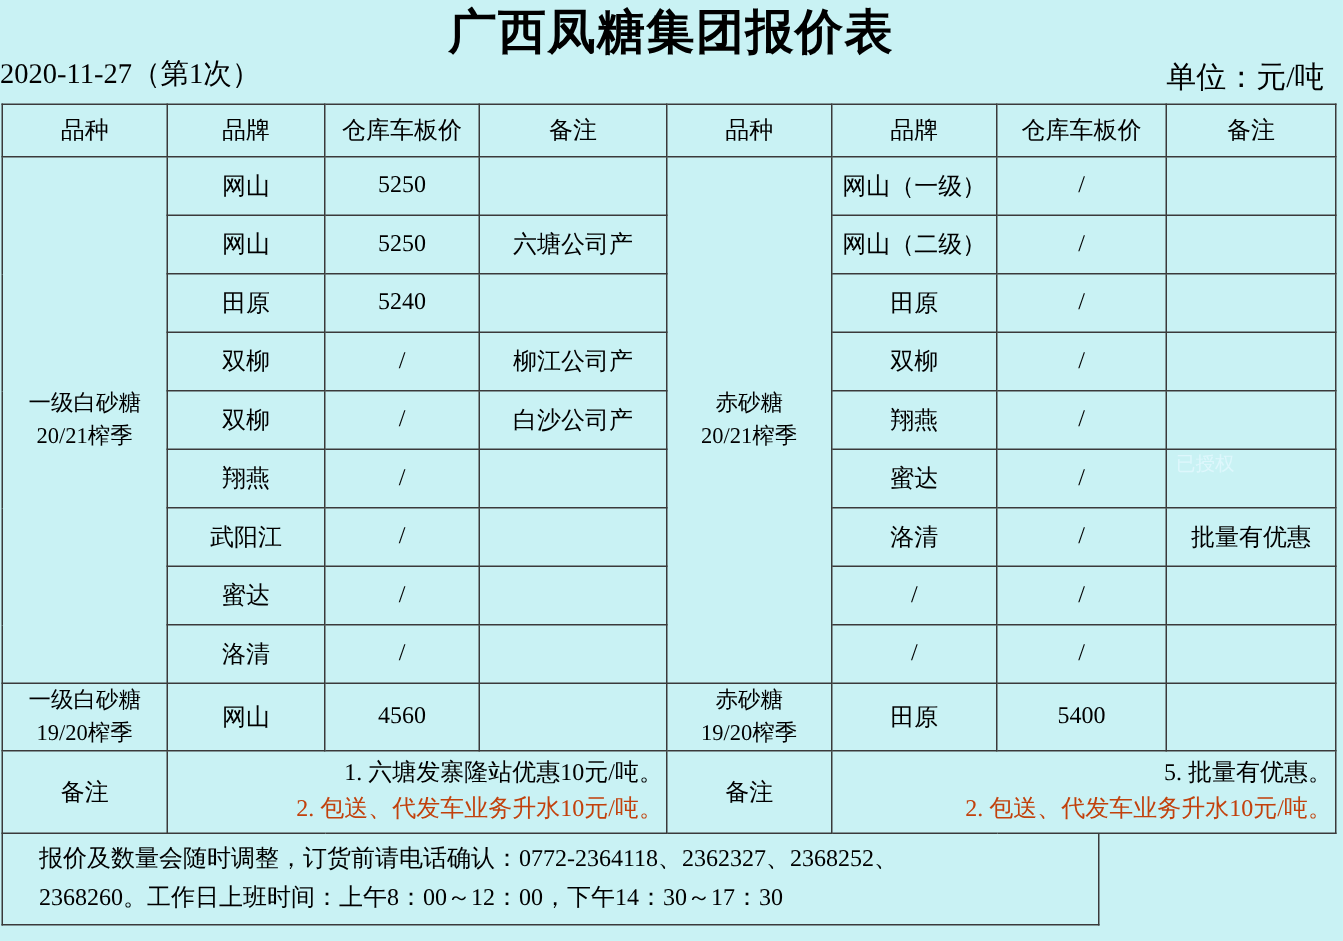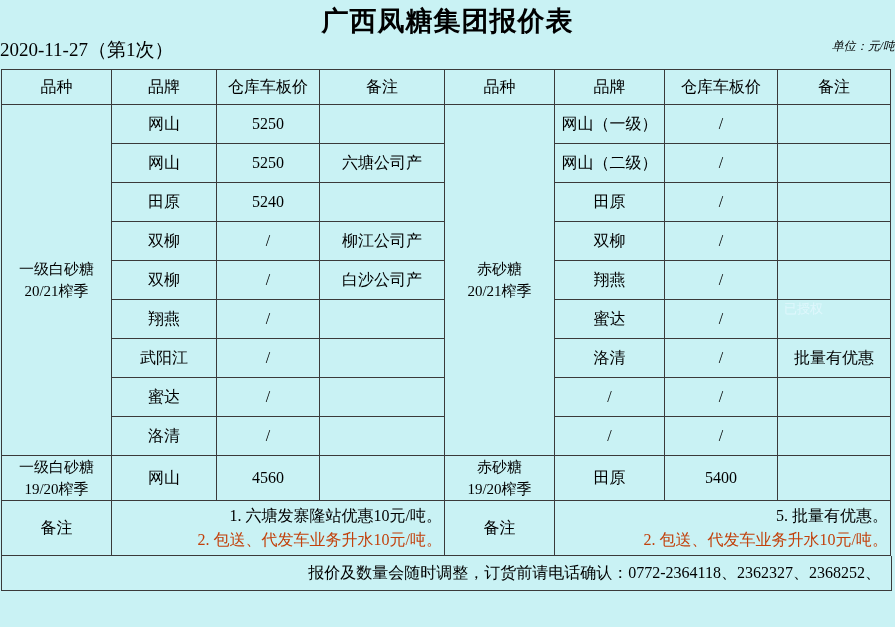--- a/index.html
+++ b/index.html
@@ -11,38 +11,37 @@
     overflow:hidden;
   }
   .page{
     width:895px;height:627px;
     box-sizing:border-box;
     position:relative;
     background:#c9f2f4;
   }
   .title{
     text-align:center;
-    font-size:27px;
+    font-size:32px;
     font-weight:bold;
     letter-spacing:1px;
     padding-top:6px;
     line-height:30px;
   }
   .subtitle{
     text-align:left;
     font-size:19px;
     line-height:26px;
     padding-top:1px;
   }
   .unit{
     position:absolute;
-    right:0;
+    right:12px;
     top:38px;
-    font-size:12px;
-    font-style:italic;
+    font-size:20px;
   }
   table{
     border-collapse:collapse;
     width:758px;
     margin:6px 0 0 1px;
     table-layout:fixed;
   }
   td{
     border:1px solid #3a3a3a;
     text-align:center;
@@ -59,27 +58,26 @@
     padding-left:8px;
     font-size:16px;
     line-height:24px;
     height:54px;
   }
   .red{ color:#c2410c; }
   .footer{
     margin:0 1px;
     border:1px solid #3a3a3a;
     border-top:none;
-    width:891px;
+    width:732px;
     box-sizing:border-box;
     font-size:16px;
     line-height:26px;
     padding:4px 10px 4px 24px;
     background:#c9f2f4;
-    text-align:right;
   }
   .wm{
     position:absolute;
     right:72px;
     top:300px;
     color:#e6f9ff;
     font-size:13px;
     opacity:.75;
     pointer-events:none;
   }
@@ -240,16 +238,17 @@
         <td colspan="3" class="note-cell">
           <div>5. 批量有优惠。</div>
           <div class="red">2. 包送、代发车业务升水10元/吨。</div>
         </td>
       </tr>
     </tbody>
   </table>
 
   <div class="footer">
     <div>报价及数量会随时调整，订货前请电话确认：0772-2364118、2362327、2368252、</div>
+    <div>2368260。工作日上班时间：上午8：00～12：00，下午14：30～17：30</div>
   </div>
 
   <div class="wm">已授权</div>
 </div>
 
 </body></html>

